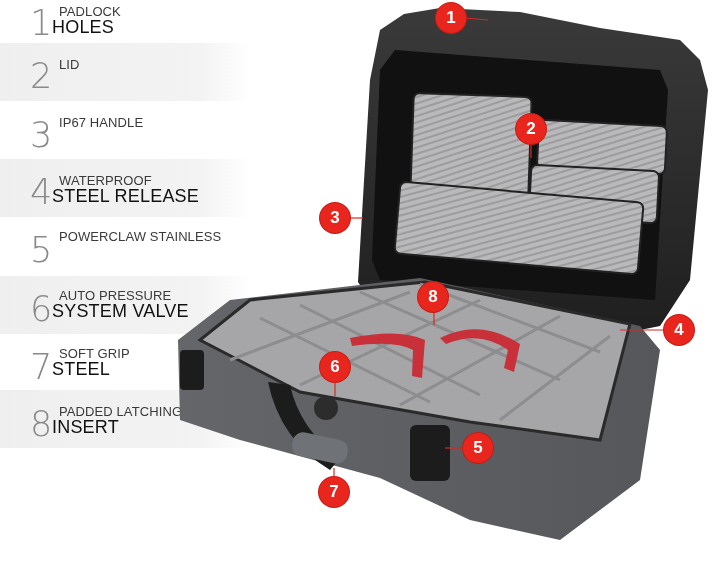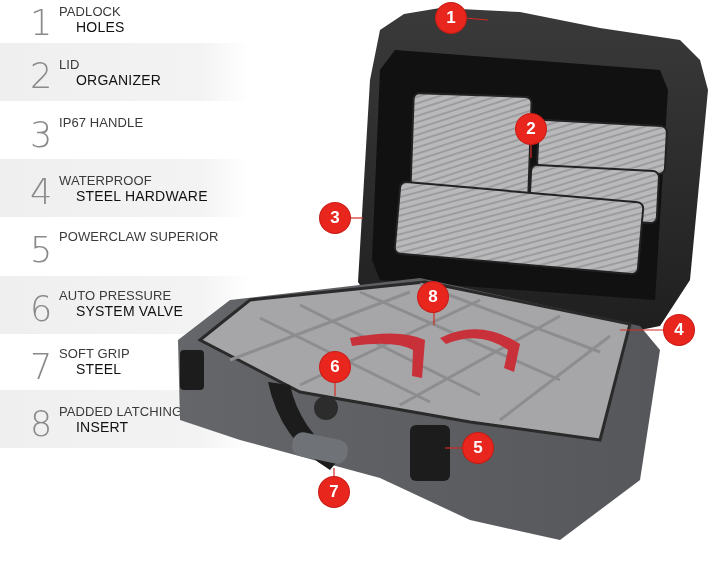--- a/index.html
+++ b/index.html
@@ -2,49 +2,48 @@
 <html><head>
 <meta charset="utf-8">
 <style>
   html,body{margin:0;padding:0;}
   body{width:720px;height:574px;position:relative;overflow:hidden;background:#ffffff;font-family:"Liberation Sans",sans-serif;}
   .features{position:absolute;left:0;top:0;width:250px;height:450px;}
   .feature{position:absolute;left:0;width:250px;height:58px;}
   .feature.shaded{background:linear-gradient(90deg,#efefef 0%,#f3f3f3 80%,rgba(255,255,255,0) 100%);}
   .num{position:absolute;left:30px;top:3px;font-family:"DejaVu Sans",sans-serif;font-weight:200;font-size:35px;color:#8a8a8a;line-height:40px;-webkit-text-stroke:0;}
   .sub{position:absolute;left:59px;top:5px;font-size:13px;color:#3a3a3a;letter-spacing:0.1px;line-height:13px;}
-  .title{position:absolute;left:76px;top:17px;font-size:14px;color:#111;line-height:20px;letter-spacing:0.2px;}
+  .title{position:absolute;left:52px;top:17px;font-size:18px;color:#111;line-height:20px;letter-spacing:0.2px;}
   .callout{position:absolute;width:30px;height:30px;border-radius:50%;background:#e8261e;color:#fff;font-weight:bold;font-size:17px;text-align:center;line-height:30px;box-shadow:0 0 0 1px #c81c15;}
 </style>
 </head>
 <body>
 
 <div class="features">
   <div class="feature" style="top:0px">
     <div class="num">1</div>
     <div class="sub">PADLOCK</div>
     <div class="title">HOLES</div>
   </div>
   <div class="feature shaded" style="top:43px">
     <div class="num" style="top:13px">2</div>
     <div class="sub" style="top:15px">LID</div>
-    <div class="title" style="top:27px">ORGANIZER</div>
   </div>
   <div class="feature" style="top:101px">
     <div class="num" style="top:14px">3</div>
     <div class="sub" style="top:15px">IP67 HANDLE</div>
   </div>
   <div class="feature shaded" style="top:159px">
     <div class="num" style="top:13px">4</div>
     <div class="sub" style="top:15px">WATERPROOF</div>
-    <div class="title" style="top:27px">STEEL HARDWARE</div>
+    <div class="title" style="top:27px">STEEL RELEASE</div>
   </div>
   <div class="feature" style="top:217px">
     <div class="num" style="top:13px">5</div>
-    <div class="sub" style="top:13px">POWERCLAW SUPERIOR</div>
+    <div class="sub" style="top:13px">POWERCLAW STAINLESS</div>
   </div>
   <div class="feature shaded" style="top:276px">
     <div class="num" style="top:13px">6</div>
     <div class="sub" style="top:13px">AUTO PRESSURE</div>
     <div class="title" style="top:25px">SYSTEM VALVE</div>
   </div>
   <div class="feature" style="top:334px">
     <div class="num" style="top:13px">7</div>
     <div class="sub" style="top:13px">SOFT GRIP</div>
     <div class="title" style="top:25px">STEEL</div>

